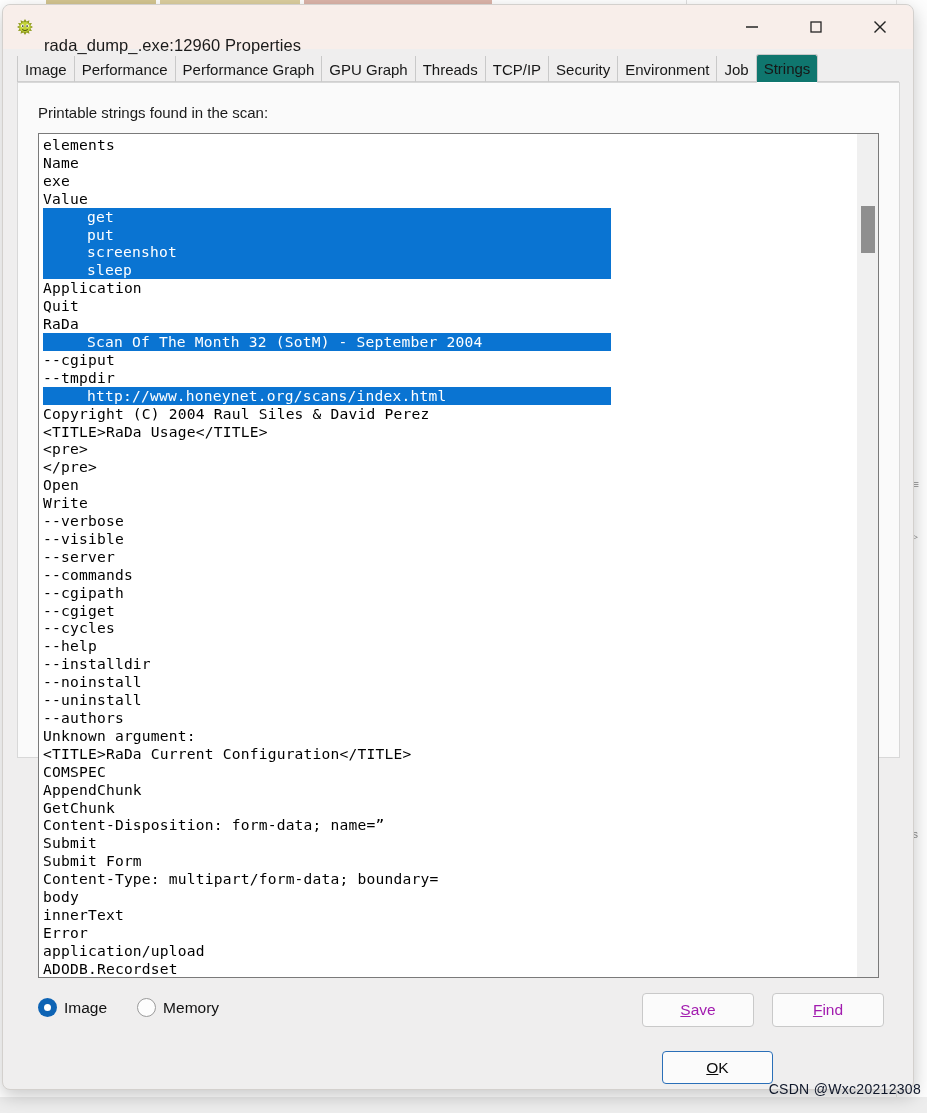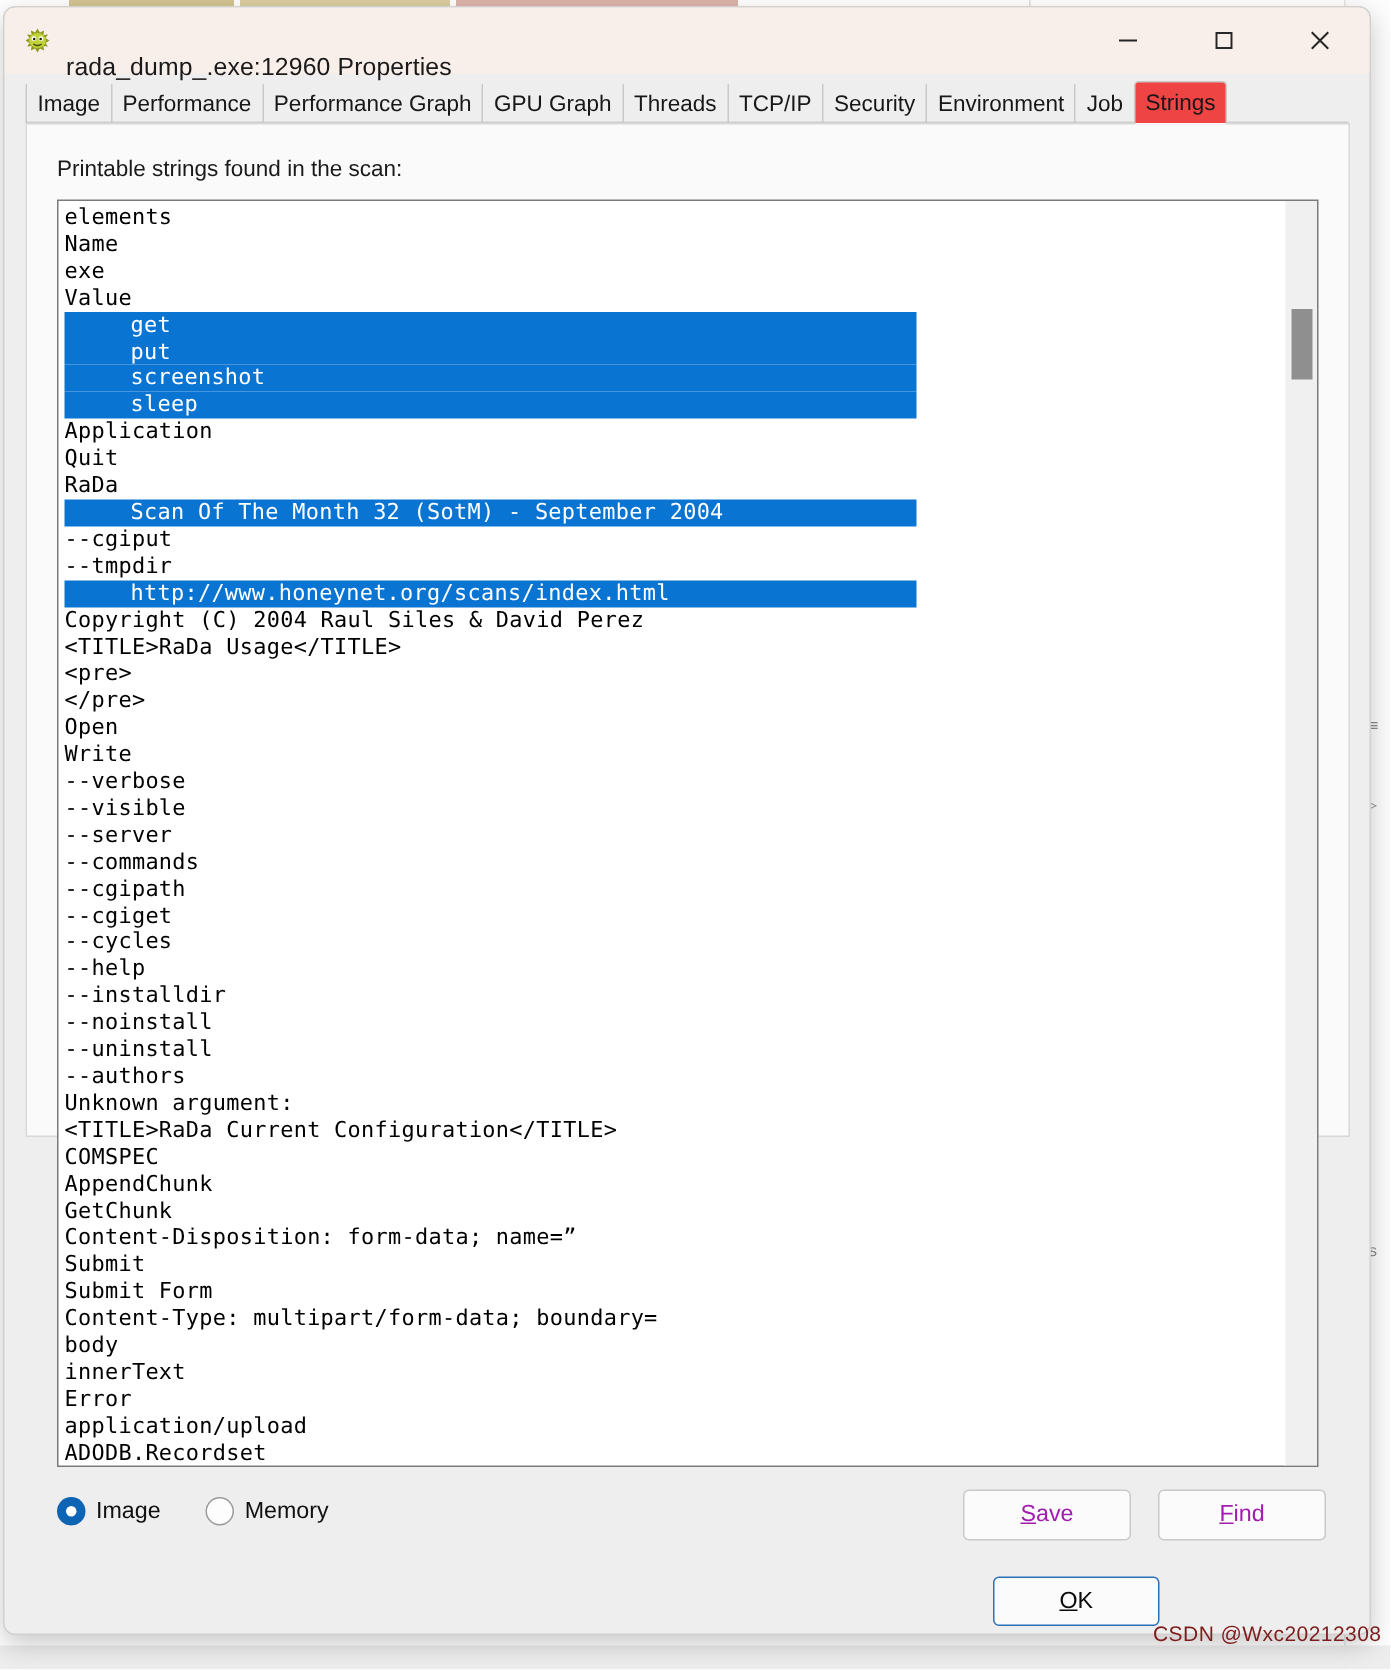--- a/index.html
+++ b/index.html
@@ -125,21 +125,21 @@
     color: #171717;
     background: transparent;
     border-left: 1px solid #c9c9c9;
     box-sizing: border-box;
     white-space: nowrap;
     position: relative;
     z-index: 2;
   }
   .tab:first-child { border-left: 1px solid #c9c9c9; }
   .tab.active {
-    background: #ef4444;
+    background: #0f766e;
     border: 1px solid #c9c9c9;
     border-bottom: 1px solid #ffffff;
     height: 29px;
     margin-bottom: -1px;
     border-top-left-radius: 3px;
     border-top-right-radius: 3px;
     z-index: 3;
   }
 
   
@@ -310,21 +310,21 @@
     font-size: 15.5px;
     color: #0b0b0b;
     box-sizing: border-box;
   }
 
   #watermark {
     position: absolute;
     right: 6px;
     bottom: 16px;
     font-size: 14px;
-    color: #7f1d1d;
+    color: #0f172a;
     white-space: nowrap;
     letter-spacing: .3px;
   }
 </style>
 </head>
 <body>
 
 <div id="backdrop">
   <div class="bg-strip" style="left:46px;  top:0; width:110px; background:#cdbb7e;"></div>
   <div class="bg-strip" style="left:160px; top:0; width:140px; background:#d6c58e;"></div>

